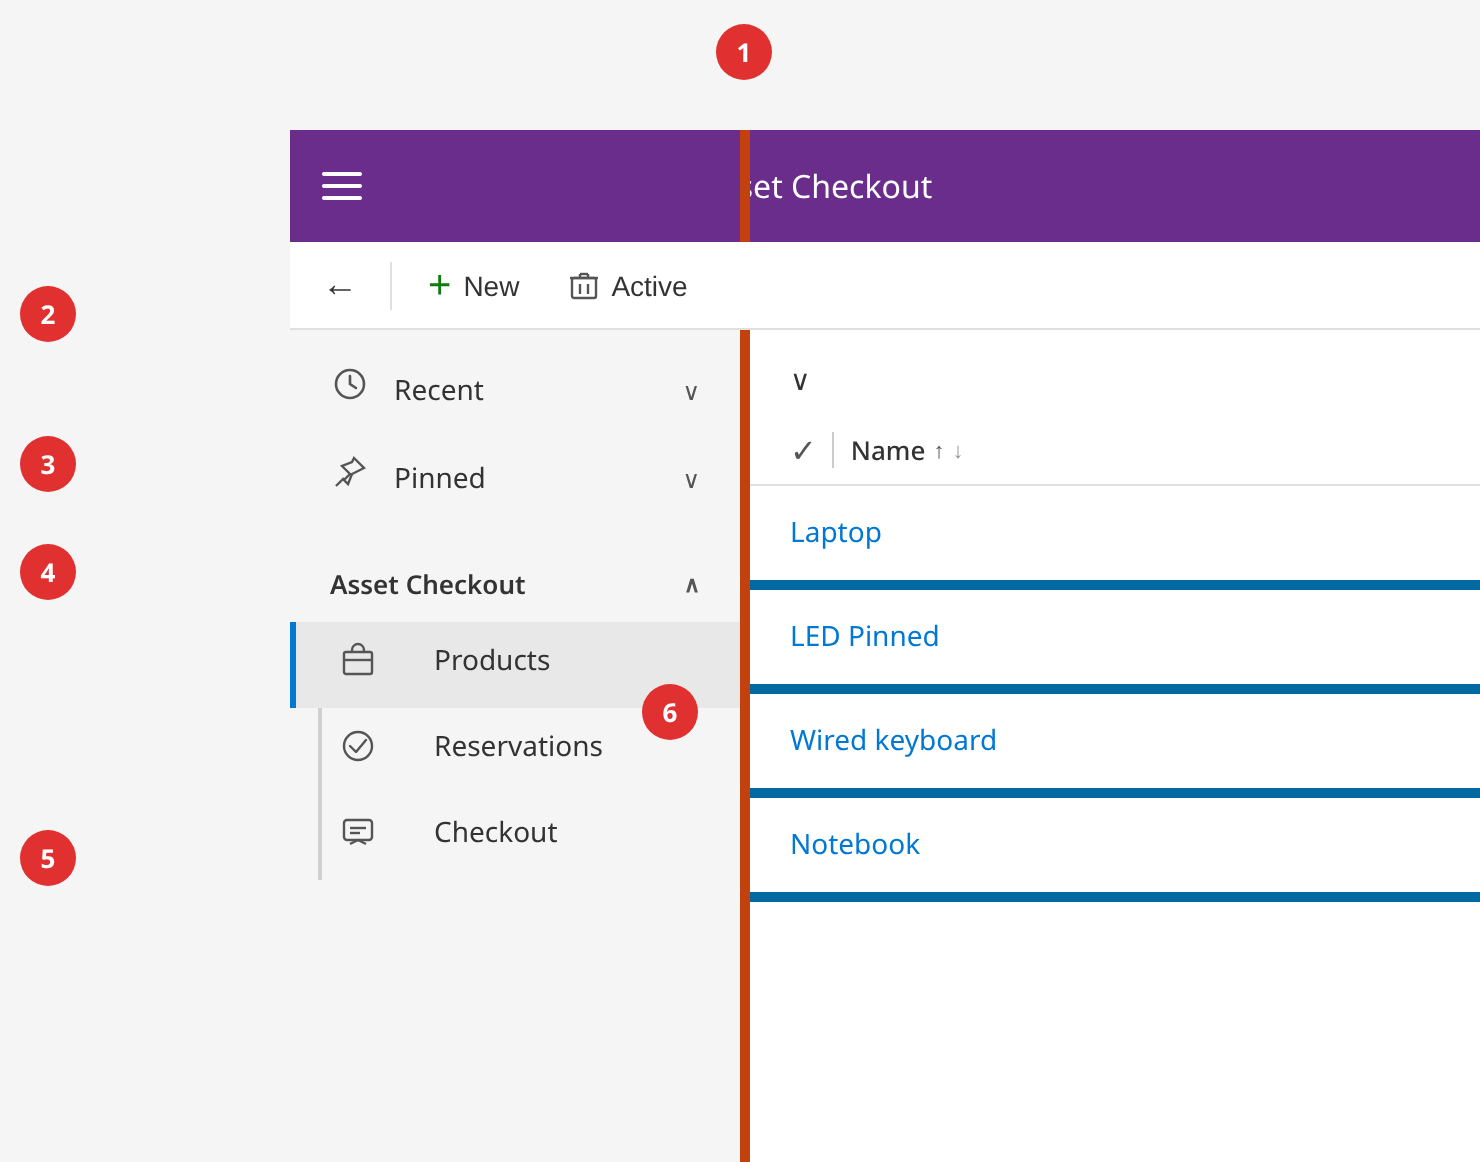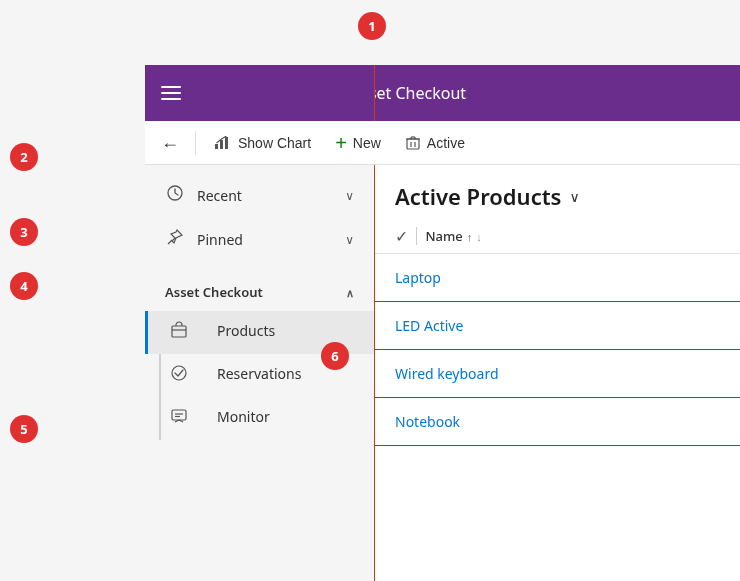--- a/index.html
+++ b/index.html
@@ -119,21 +119,21 @@
     }
 
     
     .sidebar {
       position: absolute;
       top: 65px;
       left: 145px;
       width: 230px;
       bottom: 0;
       background: #f5f5f5;
-      border-right: 1px solid #c2410c;
+      border-right: 5px solid #c2410c;
     }
 
     .sidebar-top {
       height: 56px;
       background: #6b2d8b;
       display: flex;
       align-items: center;
       padding: 0 16px;
     }
 
@@ -289,21 +289,21 @@
       font-weight: 500;
       display: flex;
       align-items: center;
       gap: 4px;
     }
 
     .list-item {
       display: flex;
       align-items: center;
       padding: 14px 20px;
-      border-bottom: 1px solid #0369a1;
+      border-bottom: 5px solid #0369a1;
       cursor: pointer;
     }
 
     .list-item-name {
       font-size: 14px;
       color: #0078d4;
       text-decoration: none;
     }
 
     
@@ -439,39 +439,30 @@
 
       <div class="nav-sub-item">
         <span class="sub-icon">
           <svg width="18" height="18" viewBox="0 0 18 18" fill="none">
             <rect x="2" y="3" width="14" height="10" rx="1.5" stroke="#555" stroke-width="1.2"></rect>
             <path d="M5 15l4-2 4 2" stroke="#555" stroke-width="1.2" stroke-linejoin="round"></path>
             <line x1="5" y1="7" x2="13" y2="7" stroke="#555" stroke-width="1.2"></line>
             <line x1="5" y1="9.5" x2="10" y2="9.5" stroke="#555" stroke-width="1.2"></line>
           </svg>
         </span>
-        <span>Monitor</span>
+        <span>Checkout</span>
       </div>
     </div>
   </div>
 </div>
 
 <div class="toolbar">
   <button class="toolbar-btn" style="font-size:18px; color:#333; padding: 4px 8px;">←</button>
   <div class="toolbar-separator"></div>
 
-  <button class="toolbar-btn">
-    <svg class="chart-svg" viewBox="0 0 18 14" fill="none">
-      <rect x="1" y="8" width="3" height="5" fill="#555"></rect>
-      <rect x="6" y="4" width="3" height="9" fill="#555"></rect>
-      <rect x="11" y="1" width="3" height="12" fill="#555"></rect>
-      <polyline points="2.5,7 7.5,3 12.5,0" stroke="#555" stroke-width="1.2" fill="none"></polyline>
-    </svg>
-    <span>Show Chart</span>
-  </button>
 
   <button class="toolbar-btn">
     <span class="new-plus" style="color:#107c10; font-size:20px; font-weight:300;">+</span>
     <span>New</span>
   </button>
 
   <button class="toolbar-btn">
     <svg width="16" height="16" viewBox="0 0 16 16" fill="none">
       <rect x="2" y="4" width="12" height="10" rx="1" stroke="#555" stroke-width="1.2"></rect>
       <line x1="1" y1="4" x2="15" y2="4" stroke="#555" stroke-width="1.2"></line>
@@ -480,39 +471,38 @@
       <line x1="6" y1="2" x2="10" y2="2" stroke="#555" stroke-width="1.2"></line>
       <line x1="6" y1="7" x2="6" y2="12" stroke="#555" stroke-width="1.2"></line>
       <line x1="10" y1="7" x2="10" y2="12" stroke="#555" stroke-width="1.2"></line>
     </svg>
     <span>Active</span>
   </button>
 </div>
 
 <div class="main-content">
   <div class="content-header">
-    <span class="content-title">Active Products</span>
     <span class="content-title-chevron">∨</span>
   </div>
 
   <div class="list-header">
     <span class="list-header-check">✓</span>
     <div class="list-header-divider"></div>
     <span class="list-header-name">
       <span>Name</span>
       <span style="color:#555; font-size:11px;">↑</span>
       <span style="color:#999; font-size:11px;">↓</span>
     </span>
   </div>
 
   <div class="list-item">
     <span class="list-item-name">Laptop</span>
   </div>
   <div class="list-item">
-    <span class="list-item-name">LED Active</span>
+    <span class="list-item-name">LED Pinned</span>
   </div>
   <div class="list-item">
     <span class="list-item-name">Wired keyboard</span>
   </div>
   <div class="list-item">
     <span class="list-item-name">Notebook</span>
   </div>
 </div>
 
 </body></html>

